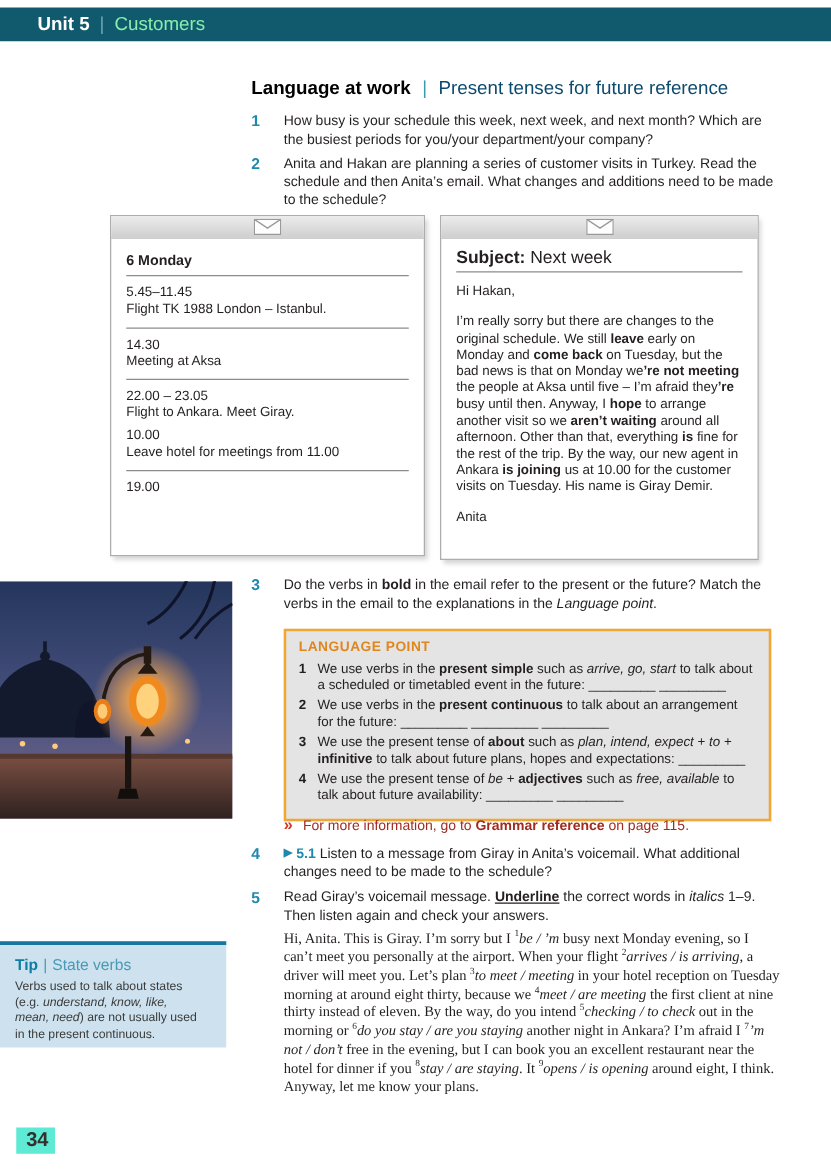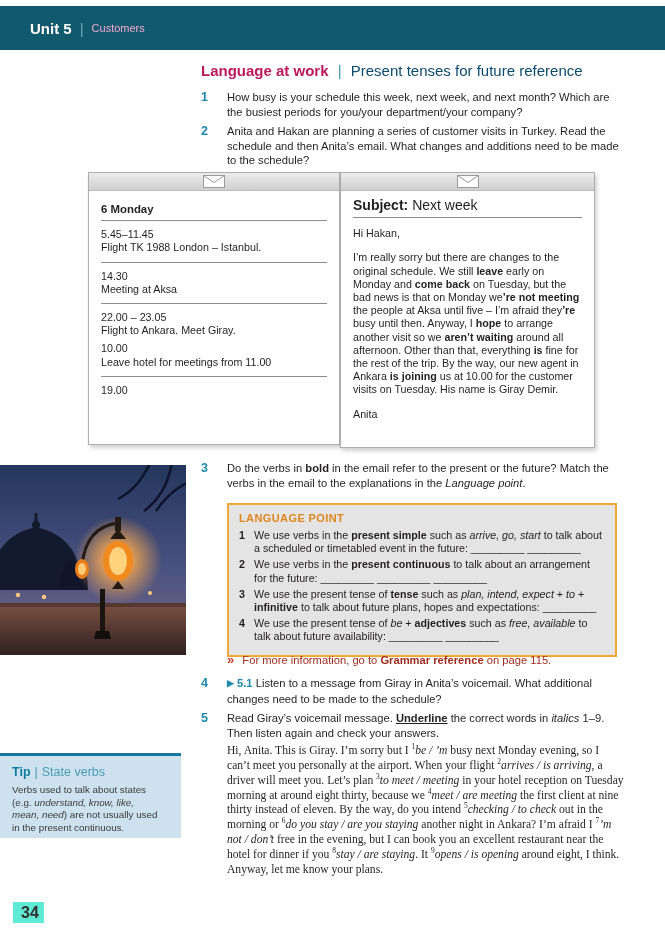--- a/index.html
+++ b/index.html
@@ -7,43 +7,43 @@
   body { background:#fff; font-family:"Liberation Sans", sans-serif; color:#231f20; }
   .page { position:relative; width:665px; height:941px; background:#fff; overflow:hidden; }
 
   
   .rb { font-weight:bold; }
   .ri { font-style:italic; }
   .ru { text-decoration:underline; }
   .rp { vertical-align:super; font-size:7.5px; font-style:normal; line-height:0; }
 
   
-  .unit-bar { position:absolute; left:0; top:6px; width:665px; height:44px; background:#115a6e;
+  .unit-bar { position:absolute; left:0; top:6px; width:665px; height:27px; background:#115a6e;
               display:flex; align-items:center; padding-left:30px; }
   .unit-num { color:#ffffff; font-weight:bold; font-size:15px; }
   .unit-sep { color:#6fa7b8; margin:0 8px; font-size:15px; }
-  .unit-title { color:#f9a8d4; font-size:11px; }
+  .unit-title { color:#86efac; font-size:15px; }
 
   
   .heading { position:absolute; left:201px; top:62px; font-size:15px; }
-  .heading-title { color:#be185d; font-weight:bold; }
+  .heading-title { color:#000000; font-weight:bold; }
   .heading-sep { color:#3b98ad; margin:0 5px; }
   .heading-sub { color:#0c4a6e; }
 
   
   .exercise { position:absolute; left:201px; display:flex; }
   .ex-num { flex:0 0 26px; color:#1e88ad; font-weight:bold; font-size:12.5px; }
   .ex-text { width:397px; font-size:11.2px; line-height:14.6px; }
   .ex1 { top:90px; } .ex2 { top:124px; } .ex3 { top:461px; } .ex4 { top:676px; } .ex5 { top:711px; }
   .audio { color:#1e88ad; font-weight:bold; }
   .audio .play { font-size:9px; position:relative; top:-1px; }
   .voicemail { font-family:"Liberation Serif", serif; font-size:11.6px; line-height:14.8px; margin-top:4px; }
 
   
-  .cards { position:absolute; left:88px; top:172px; display:flex; gap:0; }
+  .cards { position:absolute; left:88px; top:172px; display:flex; gap:12px; }
   .card { background:#fff; border:1px solid #adadad; box-shadow:2px 3px 4px rgba(0,0,0,0.18); }
   .card-sched { width:252px; height:273px; }
   .card-email { width:255px; height:276px; }
   .card-header { height:18px; background:linear-gradient(#ececec,#cfcfcf); border-bottom:1px solid #bdbdbd;
                  display:flex; align-items:center; justify-content:center; }
   .card-body { padding:8px 12px; font-size:10.7px; line-height:13.2px; }
 
   .day-label { font-weight:bold; font-size:11.4px; padding:4px 0 4px; border-bottom:1px solid #8c8c8c; margin-bottom:7px; }
   .day2 { margin-top:4px; }
   .entry { margin-bottom:5px; }
@@ -173,21 +173,21 @@
     <div class="lp-item">
       <span class="lp-num">1</span>
       <span class="lp-runs"><span>We use verbs in the </span><span class="rb">present simple</span><span> such as </span><span class="ri">arrive, go, start</span><span> to talk about a scheduled or timetabled event in the future: _________ _________</span></span>
     </div>
     <div class="lp-item">
       <span class="lp-num">2</span>
       <span class="lp-runs"><span>We use verbs in the </span><span class="rb">present continuous</span><span> to talk about an arrangement for the future: _________ _________ _________</span></span>
     </div>
     <div class="lp-item">
       <span class="lp-num">3</span>
-      <span class="lp-runs"><span>We use the present tense of </span><span class="rb">tense</span><span> such as </span><span class="ri">plan, intend, expect</span><span> + </span><span class="ri">to</span><span> + </span><span class="rb">infinitive</span><span> to talk about future plans, hopes and expectations: _________</span></span>
+      <span class="lp-runs"><span>We use the present tense of </span><span class="rb">about</span><span> such as </span><span class="ri">plan, intend, expect</span><span> + </span><span class="ri">to</span><span> + </span><span class="rb">infinitive</span><span> to talk about future plans, hopes and expectations: _________</span></span>
     </div>
     <div class="lp-item">
       <span class="lp-num">4</span>
       <span class="lp-runs"><span>We use the present tense of </span><span class="ri">be</span><span> + </span><span class="rb">adjectives</span><span> such as </span><span class="ri">free, available</span><span> to talk about future availability: _________ _________</span></span>
     </div>
   </div>
 
   <div class="grammar">
     <span class="chev">»</span>
     <span><span>For more information, go to </span><span class="rb">Grammar reference</span><span> on page 115.</span></span>

